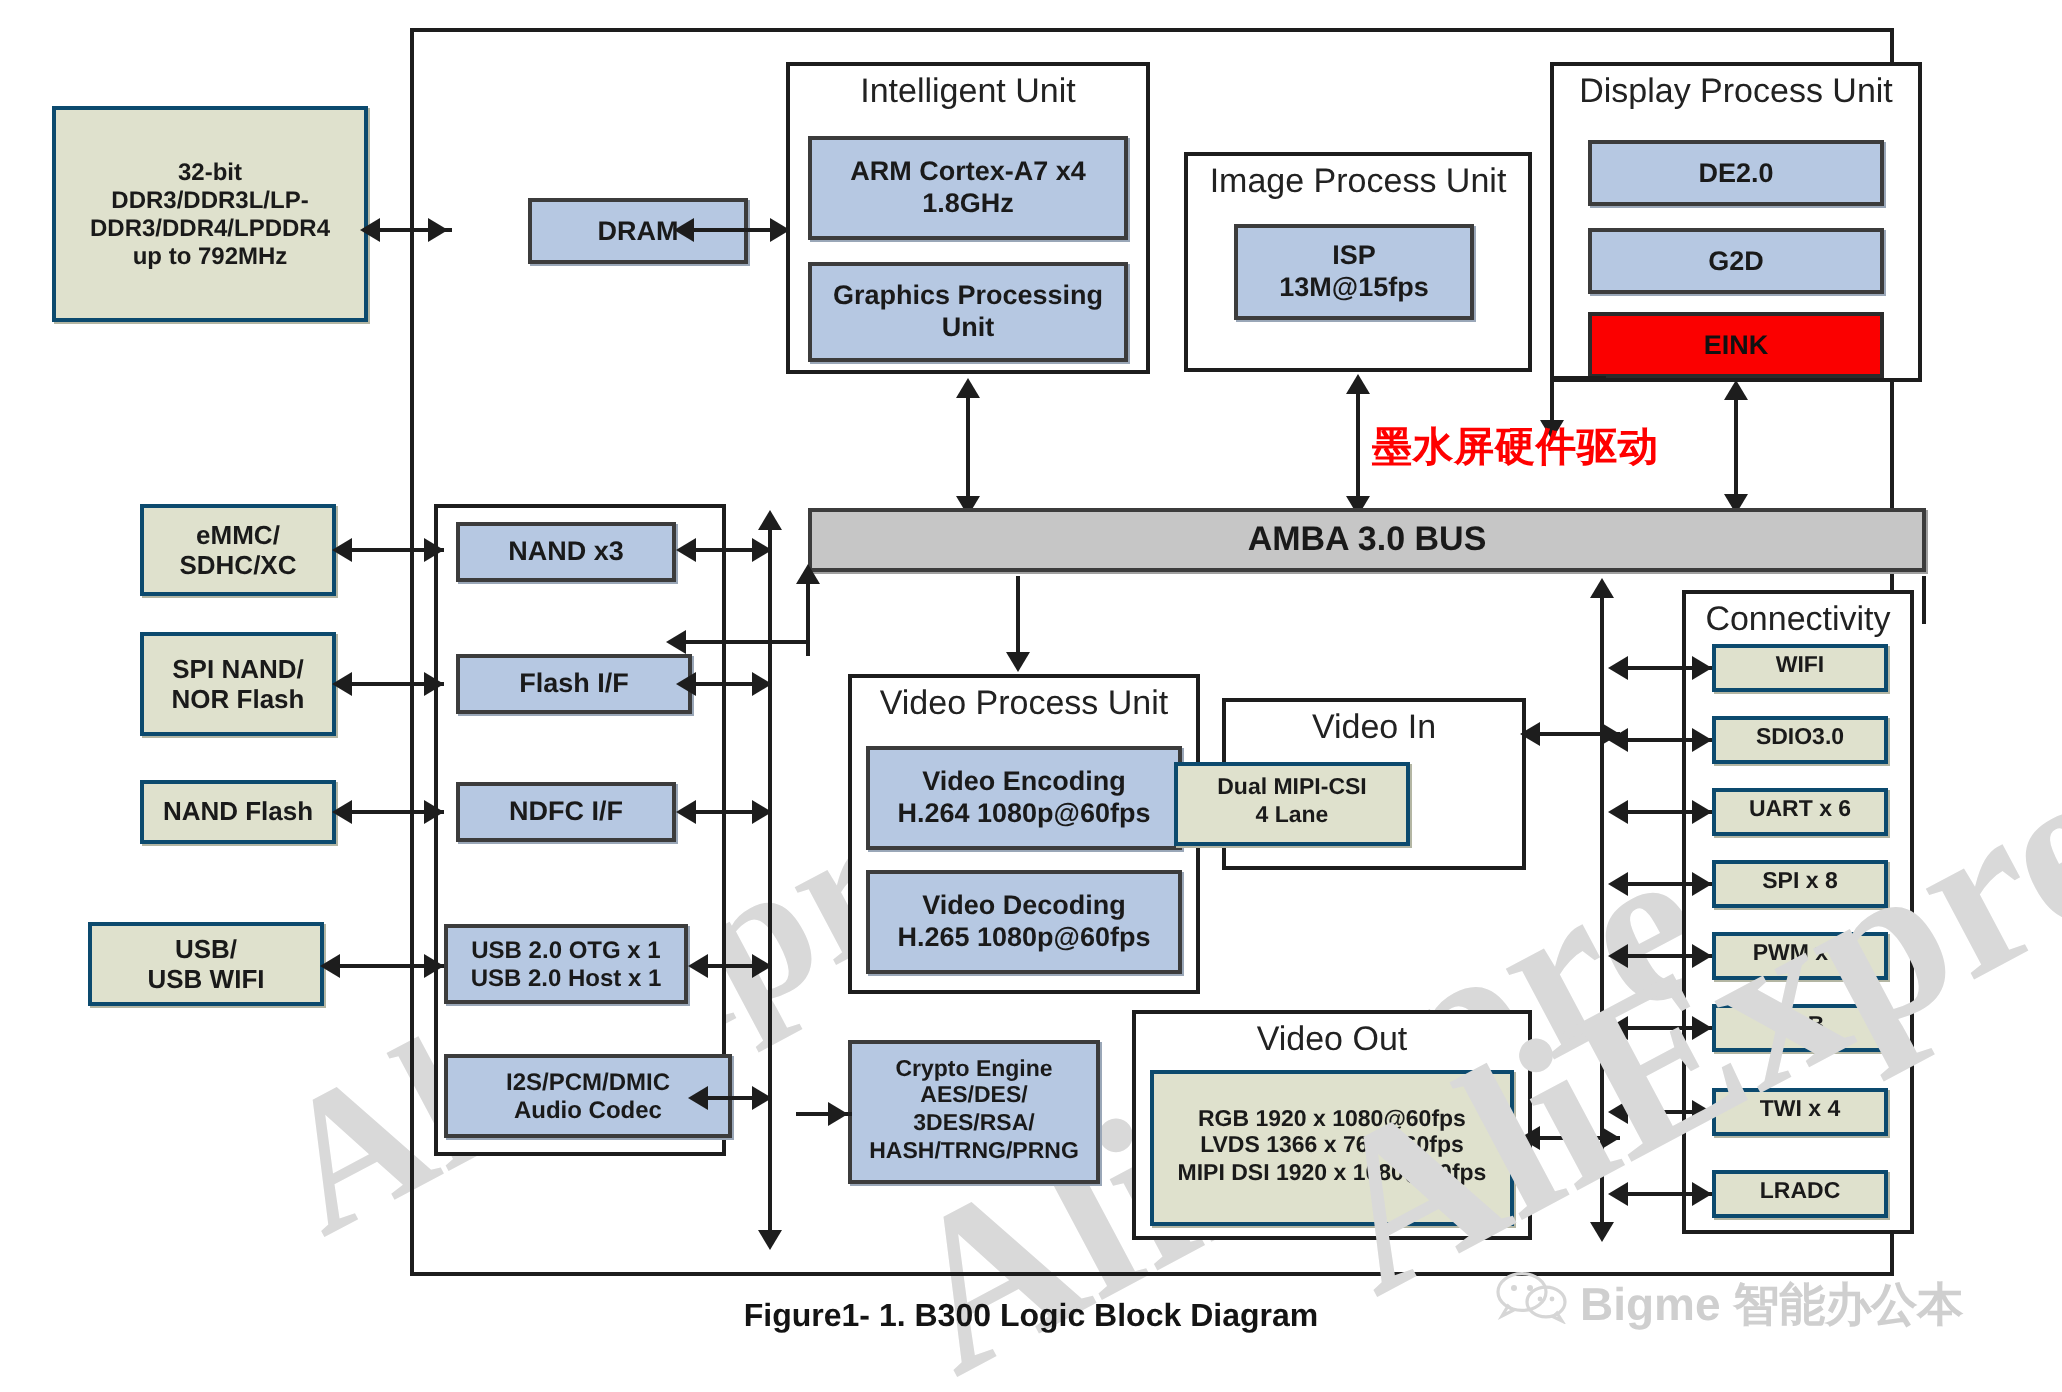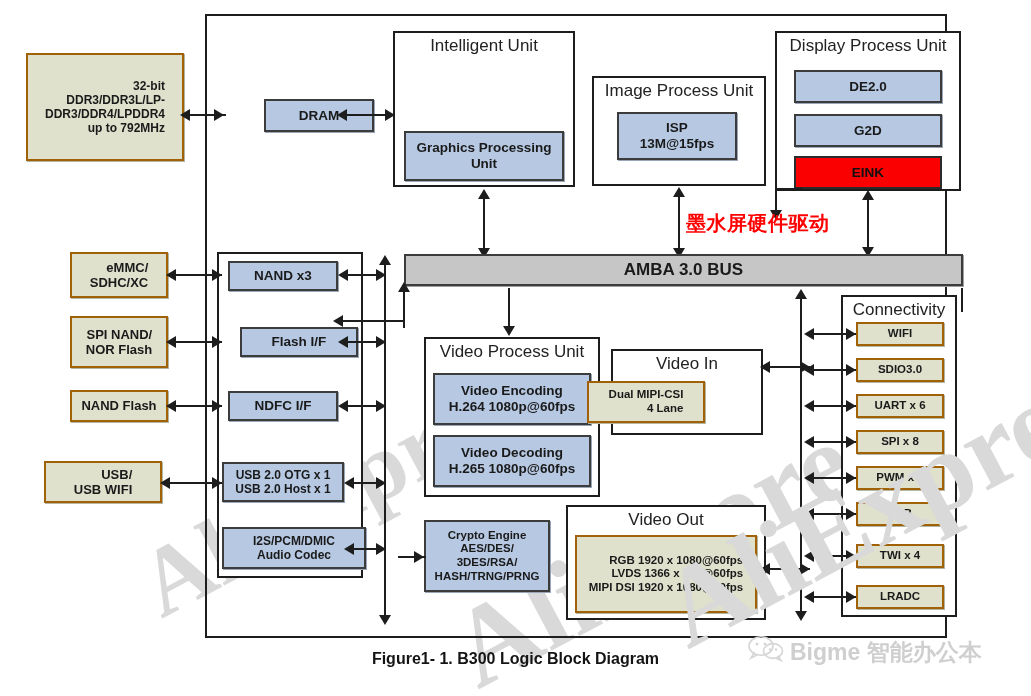--- a/index.html
+++ b/index.html
@@ -43,25 +43,24 @@
   }
   .blue{
     background:#b6c8e2;
     border:2px solid #3c3c3c;
     box-shadow:1px 1px 0 #9aa7b8;
     font-size:13.5px;
     font-weight:600;
   }
   .khaki{
     background:#dfe1cd;
-    border:2px solid #a16207;
+    border:2px solid #0c4a6e;
     box-shadow:1px 1px 0 #b4b6a3;
     font-size:13px;
     font-weight:600;
-    text-align:right;
   }
   .red{
     background:#fb0000;
     border:2px solid #2b2b2b;
     color:#111;
     font-size:13.5px;
     font-weight:700;
   }
   .grey{
     background:#c6c6c6;
@@ -173,20 +172,22 @@
   <div class="ah ah-l" style="left:180px;top:109px;"></div>
   <div class="ah ah-r" style="left:214px;top:109px;"></div>
 
   <div class="ln lnh" style="left:340px;top:114px;width:55px;"></div>
   <div class="ah ah-l" style="left:337px;top:109px;"></div>
   <div class="ah ah-r" style="left:385px;top:109px;"></div>
 
   <div class="box grp" style="left:393px;top:31px;width:182px;height:156px;">
     <span class="grp-title">Intelligent Unit</span>
   </div>
+  <div class="box blue" style="left:404px;top:68px;width:160px;height:52px;">ARM Cortex-A7 x4
+1.8GHz</div>
   <div class="box blue" style="left:404px;top:131px;width:160px;height:50px;">Graphics Processing
 Unit</div>
 
   <div class="ln lnv" style="left:483px;top:196px;height:58px;"></div>
   <div class="ah ah-u" style="left:478px;top:189px;"></div>
   <div class="ah ah-d" style="left:478px;top:248px;"></div>
 
   <div class="box grp" style="left:592px;top:76px;width:174px;height:110px;">
     <span class="grp-title">Image Process Unit</span>
   </div>
@@ -220,21 +221,21 @@
 
   <div class="box khaki" style="left:70px;top:252px;width:98px;height:46px;">eMMC/
 SDHC/XC</div>
   <div class="box khaki" style="left:70px;top:316px;width:98px;height:52px;">SPI NAND/
 NOR Flash</div>
   <div class="box khaki" style="left:70px;top:390px;width:98px;height:32px;">NAND Flash</div>
   <div class="box khaki" style="left:44px;top:461px;width:118px;height:42px;">USB/
 USB WIFI</div>
 
   <div class="box blue" style="left:228px;top:261px;width:110px;height:30px;">NAND x3</div>
-  <div class="box blue" style="left:240px;top:327px;width:118px;height:30px;">Flash I/F</div>
+  <div class="box blue" style="left:228px;top:327px;width:118px;height:30px;">Flash I/F</div>
   <div class="box blue" style="left:228px;top:391px;width:110px;height:30px;">NDFC I/F</div>
   <div class="box blue mini" style="left:222px;top:462px;width:122px;height:40px;">USB 2.0 OTG x 1
 USB 2.0 Host x 1</div>
   <div class="box blue mini" style="left:222px;top:527px;width:144px;height:42px;">I2S/PCM/DMIC
 Audio Codec</div>
 
   <div class="ln lnh" style="left:172px;top:274px;width:50px;"></div>
   <div class="ah ah-l" style="left:166px;top:269px;"></div>
   <div class="ah ah-r" style="left:212px;top:269px;"></div>
 

